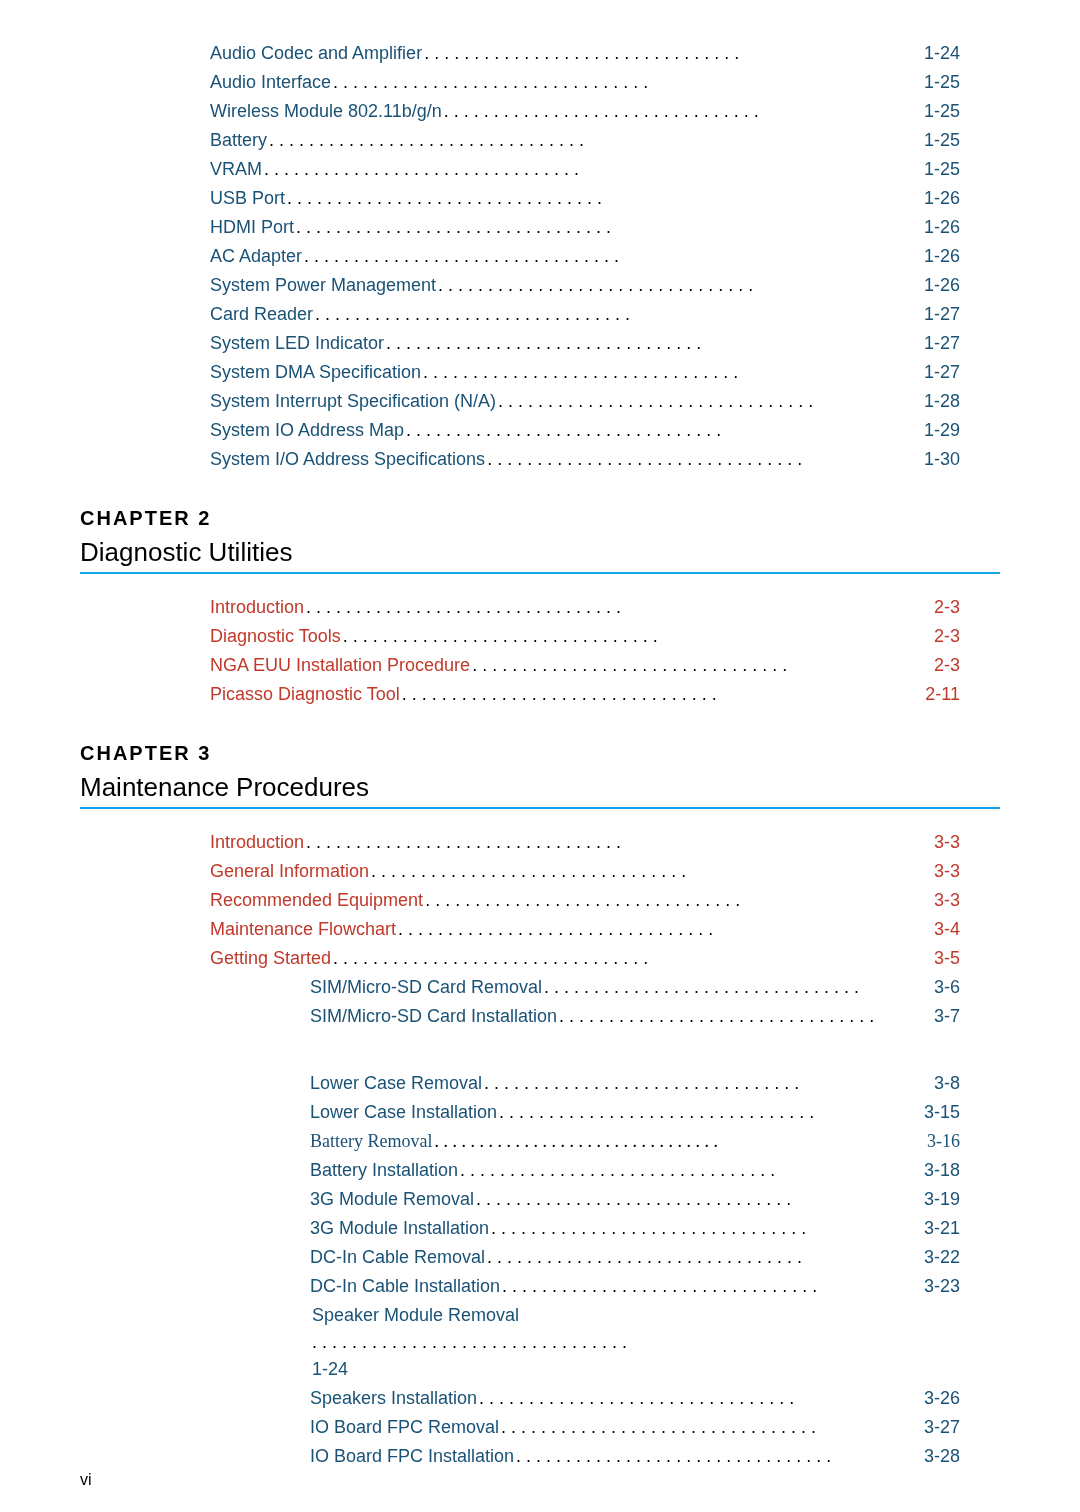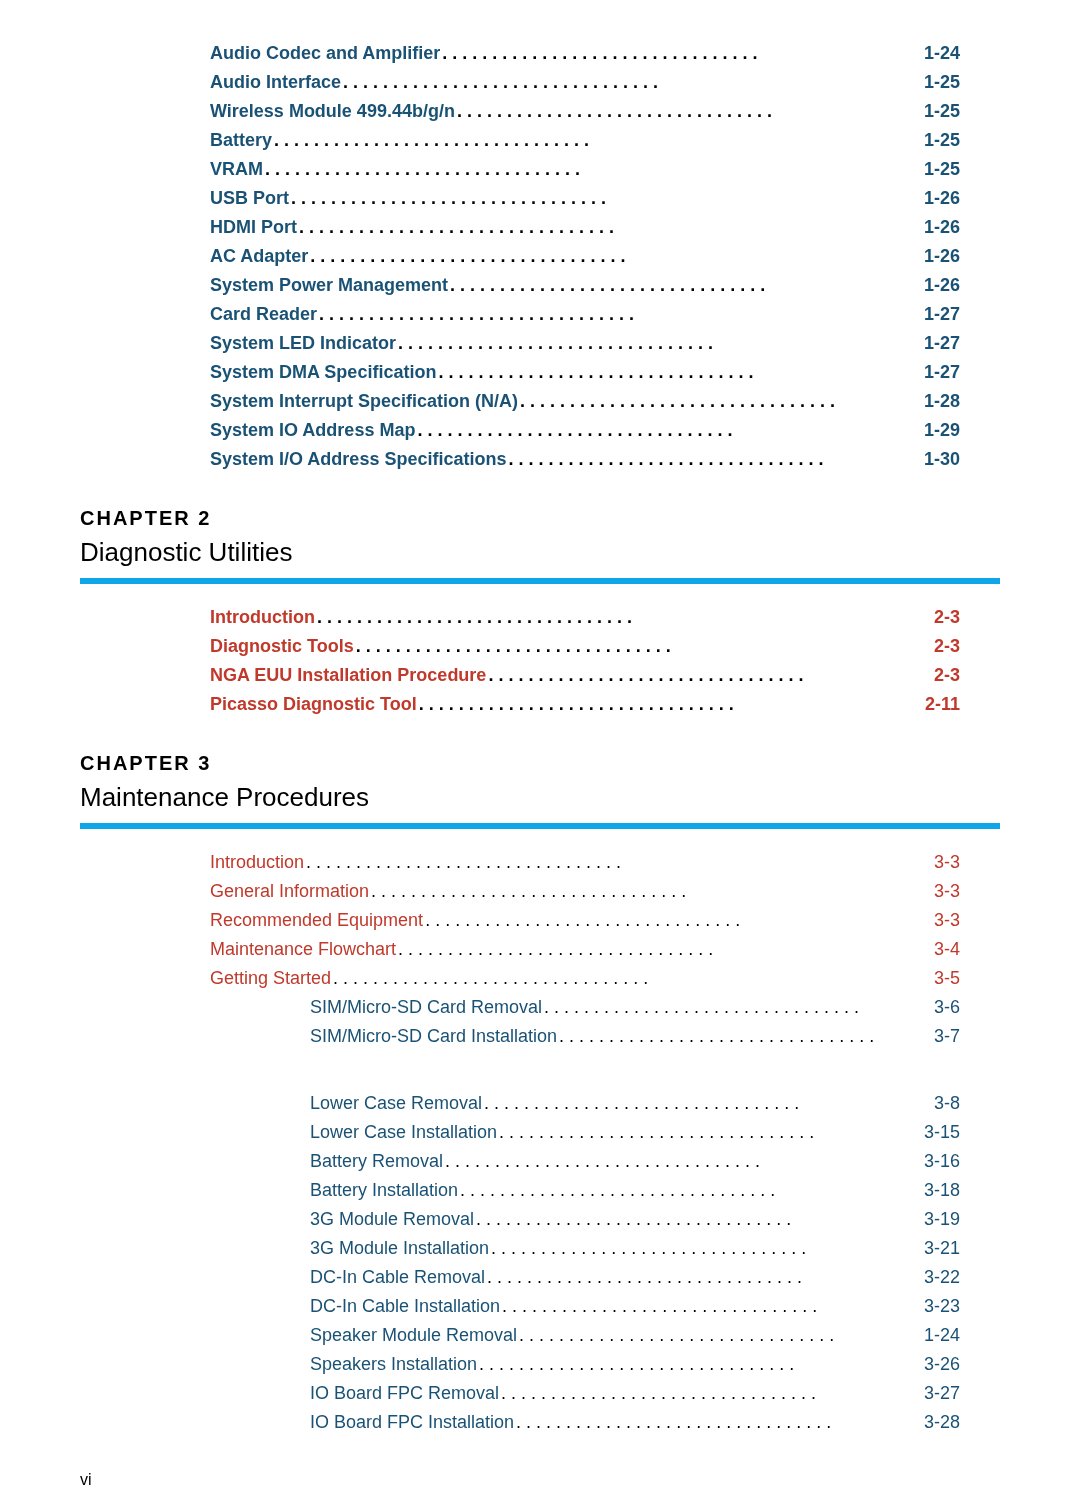--- a/index.html
+++ b/index.html
@@ -65,29 +65,27 @@
       font-weight: bold;
       letter-spacing: 2px;
       color: #000000;
     }
 
     .chapter-title {
       font-family: Arial, Helvetica, sans-serif;
       font-size: 26px;
       font-weight: normal;
       color: #000000;
-      border-bottom: 6px solid #0ea5e9;
-      padding-bottom: 6px;
+      border-bottom: 2px solid #0ea5e9;
       margin-bottom: 20px;
     }
 
     .toc-block {
       padding-left: 130px;
       padding-right: 40px;
-      font-weight: bold;
     }
 
     .page-footer {
       position: fixed;
       bottom: 20px;
       left: 80px;
       font-size: 16px;
       color: #000000;
     }
   </style>
@@ -99,21 +97,21 @@
       <span class="entry-title link-blue">Audio Codec and Amplifier</span>
       <span class="dots"> . . . . . . . . . . . . . . . . . . . . . . . . . . . . . . . . </span>
       <span class="page-num link-blue">1-24</span>
     </div>
     <div class="toc-entry">
       <span class="entry-title link-blue">Audio Interface</span>
       <span class="dots"> . . . . . . . . . . . . . . . . . . . . . . . . . . . . . . . . </span>
       <span class="page-num link-blue">1-25</span>
     </div>
     <div class="toc-entry">
-      <span class="entry-title link-blue">Wireless Module 499.44b/g/n</span>
+      <span class="entry-title link-blue">Wireless Module 802.11b/g/n</span>
       <span class="dots"> . . . . . . . . . . . . . . . . . . . . . . . . . . . . . . . . </span>
       <span class="page-num link-blue">1-25</span>
     </div>
     <div class="toc-entry">
       <span class="entry-title link-blue">Battery</span>
       <span class="dots"> . . . . . . . . . . . . . . . . . . . . . . . . . . . . . . . . </span>
       <span class="page-num link-blue">1-25</span>
     </div>
     <div class="toc-entry">
       <span class="entry-title link-blue">VRAM</span>
@@ -244,21 +242,21 @@
     <div class="toc-entry" style="padding-left: 230px; padding-right: 40px; margin-top: 40px;">
       <span class="entry-title link-blue">Lower Case Removal</span>
       <span class="dots"> . . . . . . . . . . . . . . . . . . . . . . . . . . . . . . . . </span>
       <span class="page-num link-blue">3-8</span>
     </div>
     <div class="toc-entry" style="padding-left: 230px; padding-right: 40px;">
       <span class="entry-title link-blue">Lower Case Installation</span>
       <span class="dots"> . . . . . . . . . . . . . . . . . . . . . . . . . . . . . . . . </span>
       <span class="page-num link-blue">3-15</span>
     </div>
-    <div class="toc-entry" style="padding-left: 230px; padding-right: 40px;">
+    <div class="toc-entry" style="padding-left: 230px; padding-right: 40px; font-family: Liberation Serif, serif;">
       <span class="entry-title link-blue">Battery Removal</span>
       <span class="dots"> . . . . . . . . . . . . . . . . . . . . . . . . . . . . . . . . </span>
       <span class="page-num link-blue">3-16</span>
     </div>
     <div class="toc-entry" style="padding-left: 230px; padding-right: 40px; align-items: flex-end;">
       <span class="entry-title link-blue">Battery Installation</span>
       <span class="dots"> . . . . . . . . . . . . . . . . . . . . . . . . . . . . . . . . </span>
       <span class="page-num link-blue">3-18</span>
     </div>
     <div class="toc-entry" style="padding-left: 230px; padding-right: 40px;">
@@ -274,21 +272,21 @@
     <div class="toc-entry" style="padding-left: 230px; padding-right: 40px;">
       <span class="entry-title link-blue">DC-In Cable Removal</span>
       <span class="dots"> . . . . . . . . . . . . . . . . . . . . . . . . . . . . . . . . </span>
       <span class="page-num link-blue">3-22</span>
     </div>
     <div class="toc-entry" style="padding-left: 230px; padding-right: 40px;">
       <span class="entry-title link-blue">DC-In Cable Installation</span>
       <span class="dots"> . . . . . . . . . . . . . . . . . . . . . . . . . . . . . . . . </span>
       <span class="page-num link-blue">3-23</span>
     </div>
-    <div class="toc-entry" style="padding-left: 230px; padding-right: 40px;">
+    <div class="toc-entry" style="padding-left: 230px; padding-right: 40px; flex-direction: column;">
       <span class="entry-title link-blue">Speaker Module Removal</span>
       <span class="dots"> . . . . . . . . . . . . . . . . . . . . . . . . . . . . . . . . </span>
       <span class="page-num link-blue">1-24</span>
     </div>
     <div class="toc-entry" style="padding-left: 230px; padding-right: 40px;">
       <span class="entry-title link-blue">Speakers Installation</span>
       <span class="dots"> . . . . . . . . . . . . . . . . . . . . . . . . . . . . . . . . </span>
       <span class="page-num link-blue">3-26</span>
     </div>
     <div class="toc-entry" style="padding-left: 230px; padding-right: 40px;">

